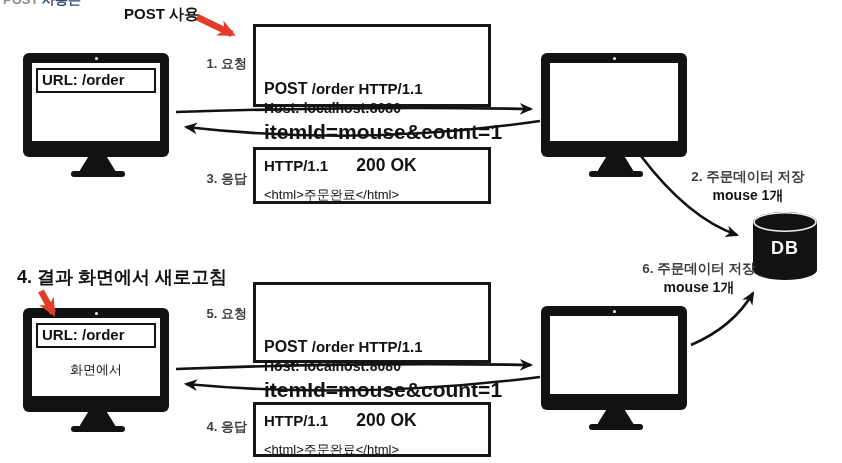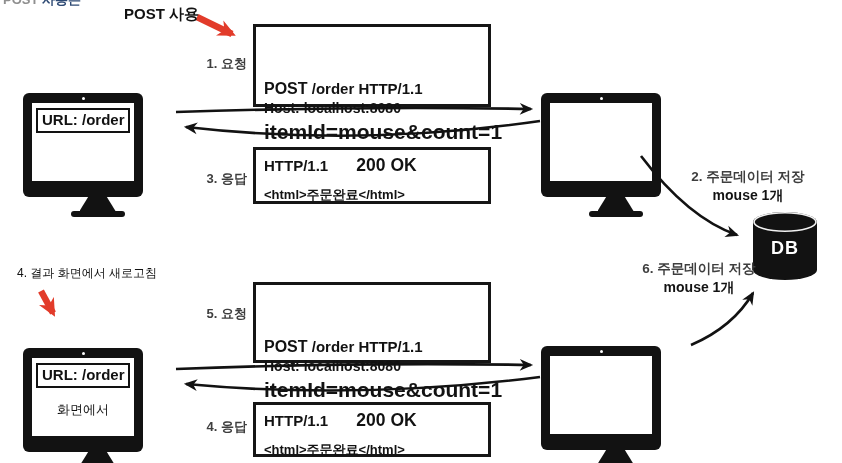--- a/index.html
+++ b/index.html
@@ -10,36 +10,36 @@
   #stage{position:relative;width:842px;height:463px;background:#fff;overflow:hidden;}
 
   
   .cropped-heading{position:absolute;left:3px;top:-9px;font-size:13px;font-weight:700;white-space:nowrap;z-index:3;}
   .cropped-heading .c1{color:#8f8f8f;}
   .cropped-heading .c2{color:#2e4a74;border-top:1px solid #c96a2e;}
 
   
   .annot{position:absolute;white-space:nowrap;z-index:3;}
   .post-usage{left:124px;top:5px;font-size:15px;font-weight:800;}
-  .refresh-note{left:17px;top:265px;font-size:12px;font-weight:400;}
+  .refresh-note{left:17px;top:265px;font-size:18px;font-weight:700;}
 
   
   .step{position:absolute;left:185px;width:62px;text-align:right;font-size:13px;font-weight:700;color:var(--gray);z-index:3;white-space:nowrap;}
   .step-1{top:55px;} .step-3{top:170px;} .step-5{top:305px;} .step-7{top:418px;}
 
   
   .save{position:absolute;text-align:center;z-index:3;white-space:nowrap;}
   .save-top{left:668px;top:168px;width:160px;}
   .save-bottom{left:614px;top:260px;width:170px;}
   .save-title{font-size:13.5px;font-weight:700;color:var(--gray);}
   .save-amount{font-size:14px;font-weight:800;color:var(--ink);margin-top:1px;}
 
   
   .monitor{position:absolute;width:149px;z-index:0;}
-  .m-frame{position:relative;width:120px;height:104px;background:var(--ink);border-radius:6px;margin-top:40px;}
+  .m-frame{position:relative;width:146px;height:104px;background:var(--ink);border-radius:6px;}
   .m-cam{position:absolute;left:50%;top:4px;width:3px;height:3px;margin-left:-1px;border-radius:50%;background:#fff;}
   .m-screen{position:absolute;left:9px;right:9px;top:10px;bottom:16px;background:#fff;}
   .m-neck{width:36px;height:14px;margin:0 auto;background:var(--ink);clip-path:polygon(24% 0,76% 0,100% 100%,0 100%);}
   .m-base{width:54px;height:6px;margin:0 auto;background:var(--ink);border-radius:3px;}
   .url-bar{margin:5px 4px 0 4px;height:21px;border:2px solid var(--ink);font-size:15px;font-weight:700;line-height:20px;padding-left:4px;white-space:nowrap;overflow:hidden;}
   .screen-msg{text-align:center;margin-top:13px;font-size:13px;font-weight:400;}
 
   .client-top{left:23px;top:53px;}
   .server-top{left:541px;top:53px;}
   .client-bottom{left:23px;top:308px;}
@@ -50,21 +50,21 @@
   .req-top{top:24px;height:83px;}
   .res-top{top:147px;height:57px;}
   .req-bottom{top:282px;height:81px;}
   .res-bottom{top:402px;height:55px;}
   .req-line1{font-size:15px;font-weight:700;white-space:nowrap;margin-top:48px;}
   .req-line1 .method{font-size:16px;font-weight:800;}
   .host-line{font-size:14px;font-weight:700;margin-top:2px;white-space:nowrap;}
   .req-body{font-size:21px;font-weight:800;margin-top:4px;white-space:nowrap;}
   .res-line1{font-size:15px;font-weight:700;white-space:nowrap;}
   .res-line1 .status{font-size:17.5px;font-weight:700;margin-left:24px;}
-  .res-body{font-size:13px;font-weight:700;margin-top:10px;white-space:nowrap;}
+  .res-body{font-size:13px;font-weight:400;margin-top:10px;white-space:nowrap;}
 
   
   .db-wrap{position:absolute;left:752px;top:209px;width:66px;height:74px;z-index:2;}
   .db-label{position:absolute;left:0;right:0;top:29px;text-align:center;color:#fff;font-size:18px;font-weight:800;letter-spacing:1px;}
 
   
   #arrows{position:absolute;left:0;top:0;z-index:1;}
   .ink-stroke{stroke:var(--ink);stroke-width:2.6;fill:none;}
   .ink-fill{fill:var(--ink);}
   .red-stroke{stroke:var(--red);stroke-width:6.5;fill:none;}

